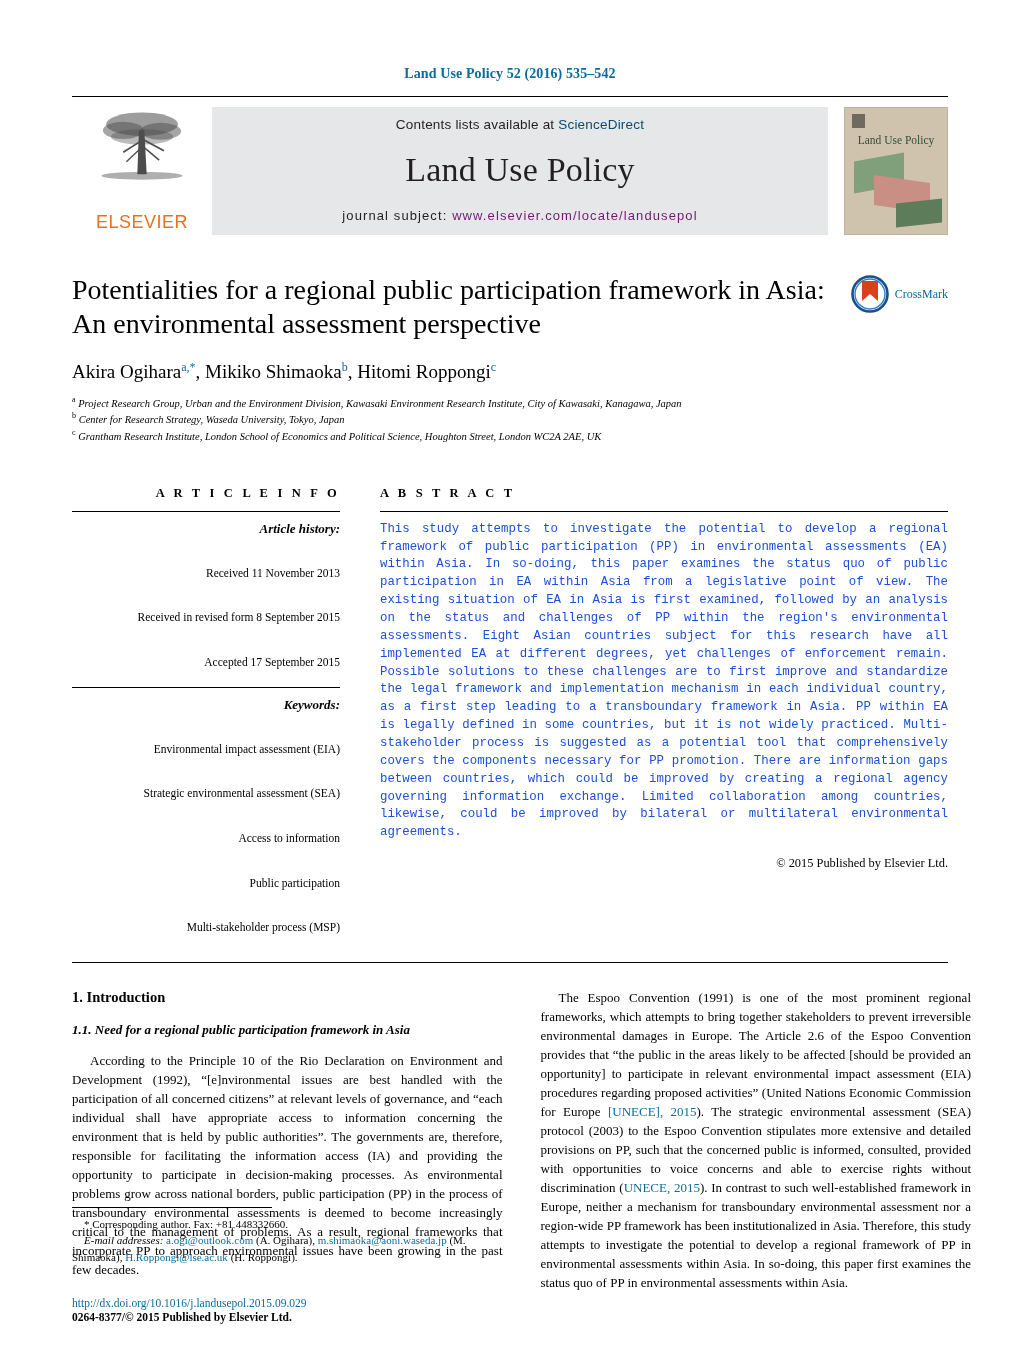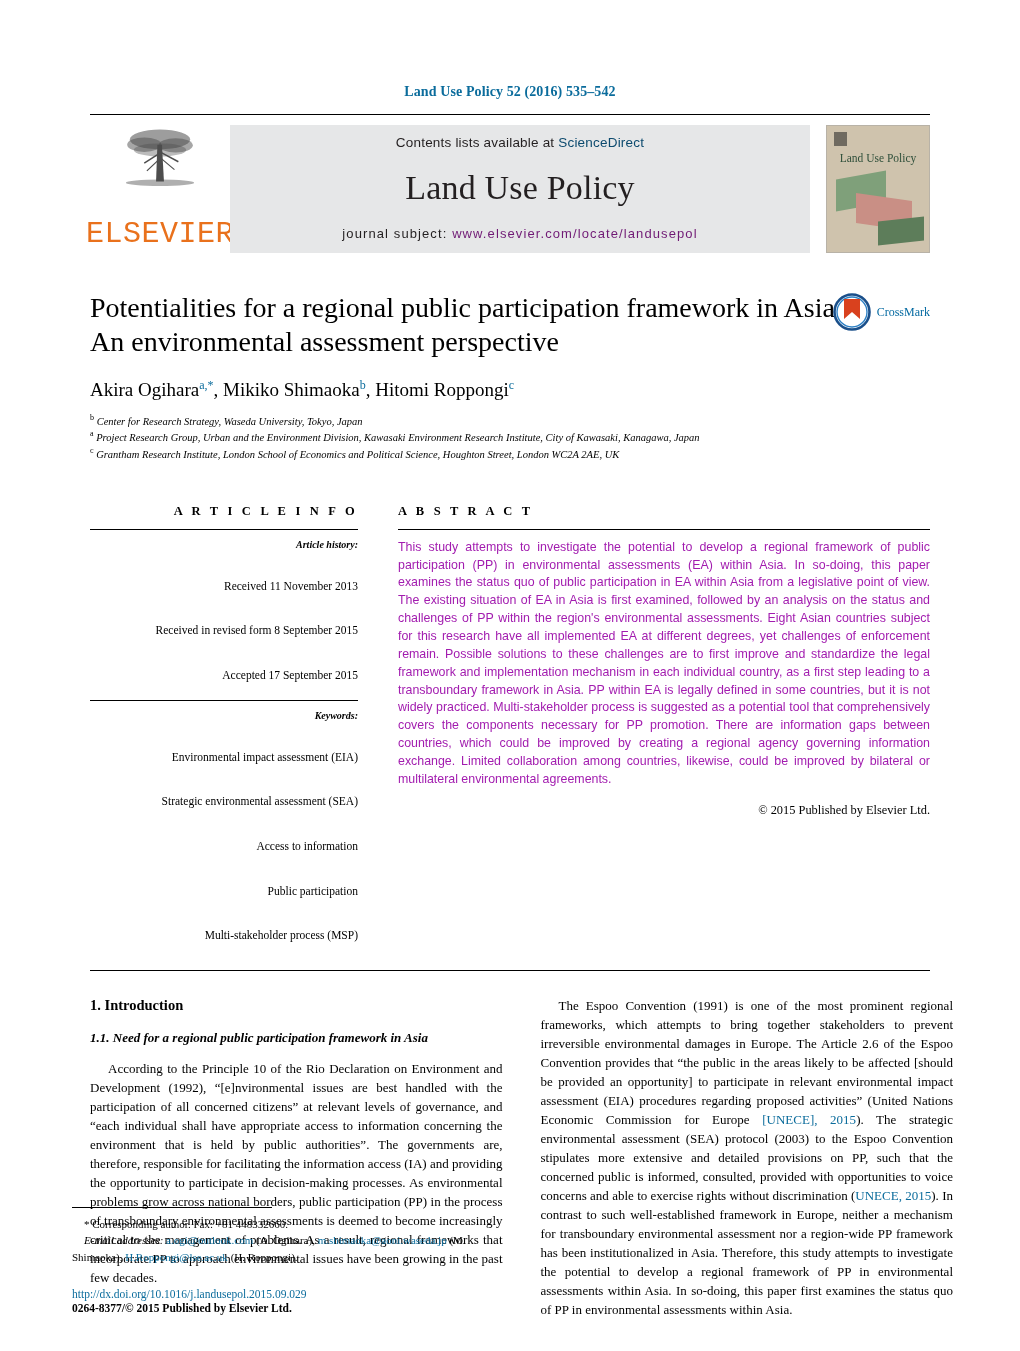--- a/index.html
+++ b/index.html
@@ -5,21 +5,21 @@
   * { box-sizing: border-box; }
   html, body { margin:0; padding:0; }
   body {
     width:1020px; height:1351px;
     background:#ffffff;
     font-family:"Liberation Serif", serif;
     color:#000;
     position:relative;
     overflow:hidden;
   }
-  .page { position:relative; width:1020px; height:1351px; padding:18px; }
+  .page { position:relative; width:1020px; height:1351px; padding:0; }
 
   
   .running-head {
     text-align:center;
     color:#0b6c9c;
     font-family:"Liberation Serif", serif;
     font-weight:bold;
     font-size:14px;
     padding-top:66px;
     letter-spacing:.1px;
@@ -32,23 +32,23 @@
     display:flex; align-items:stretch;
     height:128px; margin-top:10px;
   }
   .elsevier-logo {
     width:140px; flex:0 0 140px;
     display:flex; flex-direction:column; justify-content:flex-end;
     align-items:center; padding-bottom:4px;
   }
   .tree-svg { display:block; }
   .elsevier-word {
-    font-family:Liberation Mono, monospace;
+    font-family:Liberation Sans, sans-serif;
     color:#E9711C;
-    font-size:30px;
+    font-size:18px;
     letter-spacing:.5px;
     line-height:1;
     font-weight:400;
     margin-top:31px;
   }
   .masthead-center {
     flex:1 1 auto;
     background:#e6e7e8;
     display:flex; flex-direction:column;
     align-items:center; justify-content:space-between;
@@ -119,31 +119,31 @@
   }
   .col-info { flex:0 0 268px;text-align:right; }
   .col-abs  { flex:1 1 auto; }
   .sec-head {
     font-family:"Liberation Serif", serif;
     font-weight:bold; font-size:12.5px; letter-spacing:3.2px;
   }
   .hr-thin { border-top:1px solid #000; margin:10px 0 9px 0; }
   .meta-label {
     font-family:"Liberation Serif", serif;
-    font-style:italic; font-weight:bold; font-size:10px;
+    font-style:italic; font-weight:bold; font-size:13px;
   }
   .meta-line {
     font-family:"Liberation Serif", serif;
     font-size:11.5px; line-height:1.45;margin-top:28px;
   }
   .kw-block { margin-top:4px; }
   .abstract-text {
-    font-family:Liberation Sans, sans-serif;
+    font-family:Liberation Mono, monospace;
     font-size:12.4px; line-height:1.44; text-align:justify;
-    color:#a21caf;
+    color:#1d4ed8;
   }
   .copyright {
     font-family:"Liberation Serif", serif;
     font-size:12.4px; text-align:right; margin-top:14px;
   }
 
   
   .body-rule { margin:26px 72px 0 72px; border-top:1.3px solid #000; }
   .body-cols {
     margin:26px 49px 0 72px;
@@ -168,21 +168,21 @@
   
   .foot {
     position:absolute; left:72px; bottom:86px; width:440px;
   }
   .foot-rule { border-top:1px solid #000; width:200px; margin-bottom:8px; }
   .foot-line {
     font-family:"Liberation Serif", serif;
     font-size:11px; line-height:1.5;
   }
   .foot-line.indent1 { text-indent:12px; }
-  .doi-block { position:absolute; left:72px; bottom:37px; width:520px; }
+  .doi-block { position:absolute; left:72px; bottom:28px; width:520px; }
   .doi-link {
     font-family:"Liberation Serif", serif;
     font-size:11.5px; color:#0b6c9c; display:block;
   }
   .issn-line {
     font-family:"Liberation Serif", serif;
     font-size:11.5px; font-weight:bold; display:block; margin-top:2px;
   }
 </style>
 </head>
@@ -245,22 +245,22 @@
         <circle cx="19" cy="19" r="17.5" fill="#ffffff" stroke="#1a4f8a" stroke-width="2.6"></circle>
         <circle cx="19" cy="19" r="15" fill="#ffffff" stroke="#2b7fc4" stroke-width="1.4"></circle>
         <path d="M11 6 h16 v20 l-8 -7 l-8 7 Z" fill="#d9411e"></path>
       </svg>
       <span class="crossmark-label">CrossMark</span>
     </div>
 
     <div class="authors">Akira Ogihara<sup>a,*</sup>, Mikiko Shimaoka<sup>b</sup>, Hitomi Roppongi<sup>c</sup></div>
 
     <div class="affils">
+      <div class="affil"><sup>a</sup> <span>Project Research Group, Urban and the Environment Division, Kawasaki Environment Research Institute, City of Kawasaki, Kanagawa, Japan</span></div>
       <div class="affil"><sup>b</sup> <span>Center for Research Strategy, Waseda University, Tokyo, Japan</span></div>
-      <div class="affil"><sup>a</sup> <span>Project Research Group, Urban and the Environment Division, Kawasaki Environment Research Institute, City of Kawasaki, Kanagawa, Japan</span></div>
       <div class="affil"><sup>c</sup> <span>Grantham Research Institute, London School of Economics and Political Science, Houghton Street, London WC2A 2AE, UK</span></div>
     </div>
   </div>
 
   <div class="info-abstract">
 
     <div class="col-info">
       <div class="sec-head">A R T I C L E   I N F O</div>
       <div class="hr-thin"></div>
       <div class="meta-label">Article history:</div>

